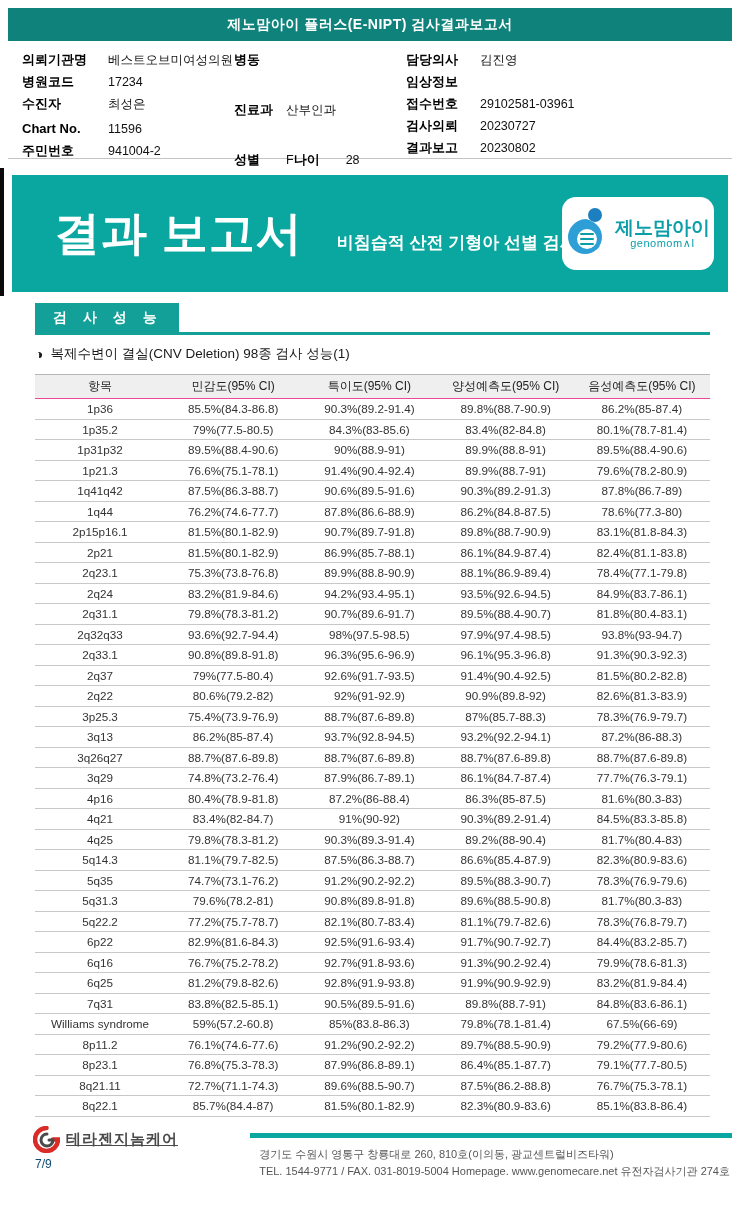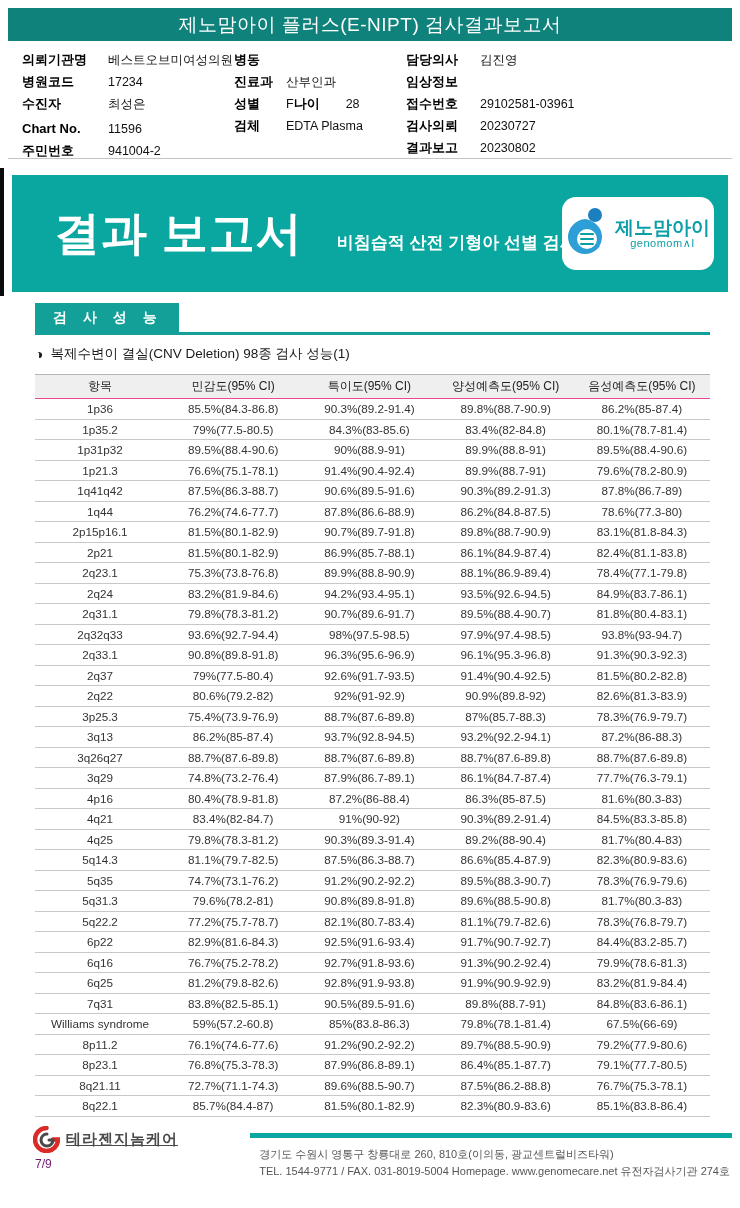--- a/index.html
+++ b/index.html
@@ -15,28 +15,28 @@
     --text:#2b2b2b;
   }
   *{box-sizing:border-box;margin:0;padding:0;}
   html,body{background:#fff;}
   body{font-family:"Liberation Sans","DejaVu Sans",sans-serif;color:var(--text);}
   .page{position:relative;width:740px;height:1208px;background:#fff;overflow:hidden;}
 
   
   .title-bar{position:absolute;left:8px;right:8px;top:8px;height:33px;background:var(--teal_dark);
     display:flex;align-items:center;justify-content:center;}
-  .title-bar span{color:#fff;font-weight:normal;font-size:19px;letter-spacing:0.5px;}
+  .title-bar span{color:#fff;font-weight:bold;font-size:14px;letter-spacing:0.5px;}
 
   
   .info-box{position:absolute;left:8px;right:8px;top:41px;height:118px;border-bottom:1px solid #c4c4c4;
     display:flex;padding:8px 4px 0 14px;font-size:13px;}
   .info-col{display:flex;flex-direction:column;}
   .col-left{width:212px;}
-  .col-mid{width:172px;}
+  .col-mid{width:172px;gap:28px;}
   .col-right{flex:1;}
   .info-row{display:flex;align-items:baseline;line-height:22px;white-space:nowrap;}
   .info-label{font-weight:bold;color:#000;}
   .col-left .info-label{width:86px;}
   .col-mid .info-label{width:52px;}
   .col-right .info-label{width:74px;}
   .info-value{font-size:12.5px;color:#111;}
   .col-left .info-row:nth-child(4){margin-top:3px;}
   .info-row .info-label:nth-of-type(2){width:auto;margin-left:22px;margin-right:8px;}
 
@@ -67,21 +67,21 @@
   table.perf th{background:var(--header_bg);font-weight:normal;color:#222;font-size:12px;
     border-top:1px solid #b5b5b5;border-bottom:1px solid #ec4899;height:24px;}
   table.perf td{border-bottom:1px solid var(--table_border);height:20.5px;padding:0 2px;white-space:nowrap;overflow:hidden;}
   table.perf th:first-child,table.perf td:first-child{width:130px;}
 
   
   .footer-logo{position:absolute;left:33px;top:1126px;display:flex;align-items:center;gap:6px;}
   .footer-company{font-weight:bold;font-size:15px;color:#4a4a4a;letter-spacing:1px;text-decoration:underline;}
   .footer-line{position:absolute;left:250px;right:8px;top:1133px;height:5px;background:var(--teal);}
   .footer-addr{position:absolute;right:10px;top:1146px;font-size:11px;color:#555;line-height:17px;}
-  .page-num{position:absolute;left:35px;top:1157px;font-size:12px;color:#701a75;}
+  .page-num{position:absolute;left:35px;top:1157px;font-size:12px;color:#0c4a6e;}
 </style>
 </head>
 <body>
 
 <div class="page">
 
   <div class="title-bar">
     <span>제노맘아이 플러스(E-NIPT) 검사결과보고서</span>
   </div>
 

